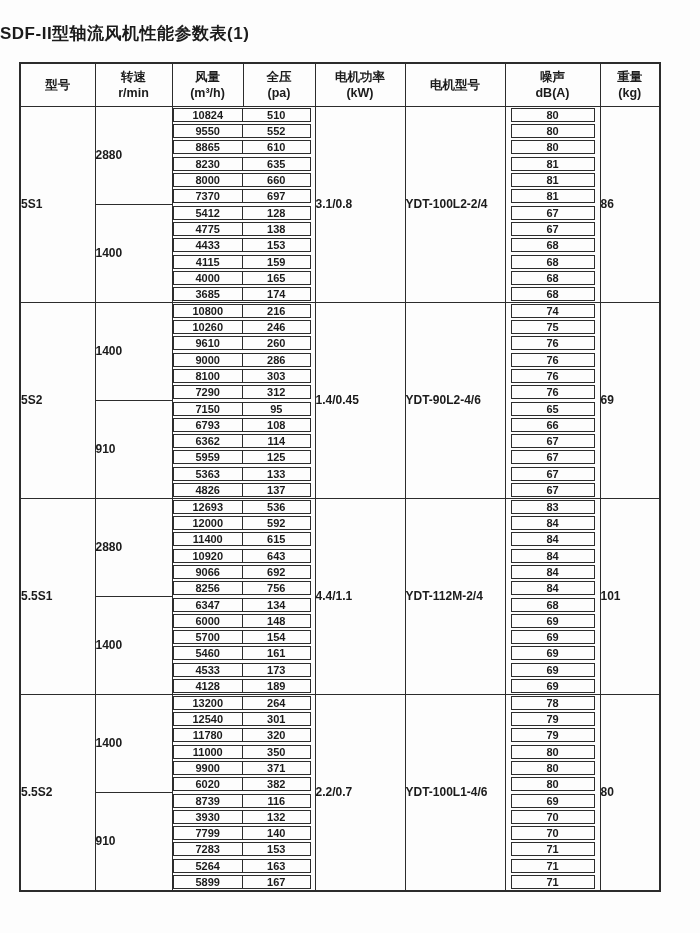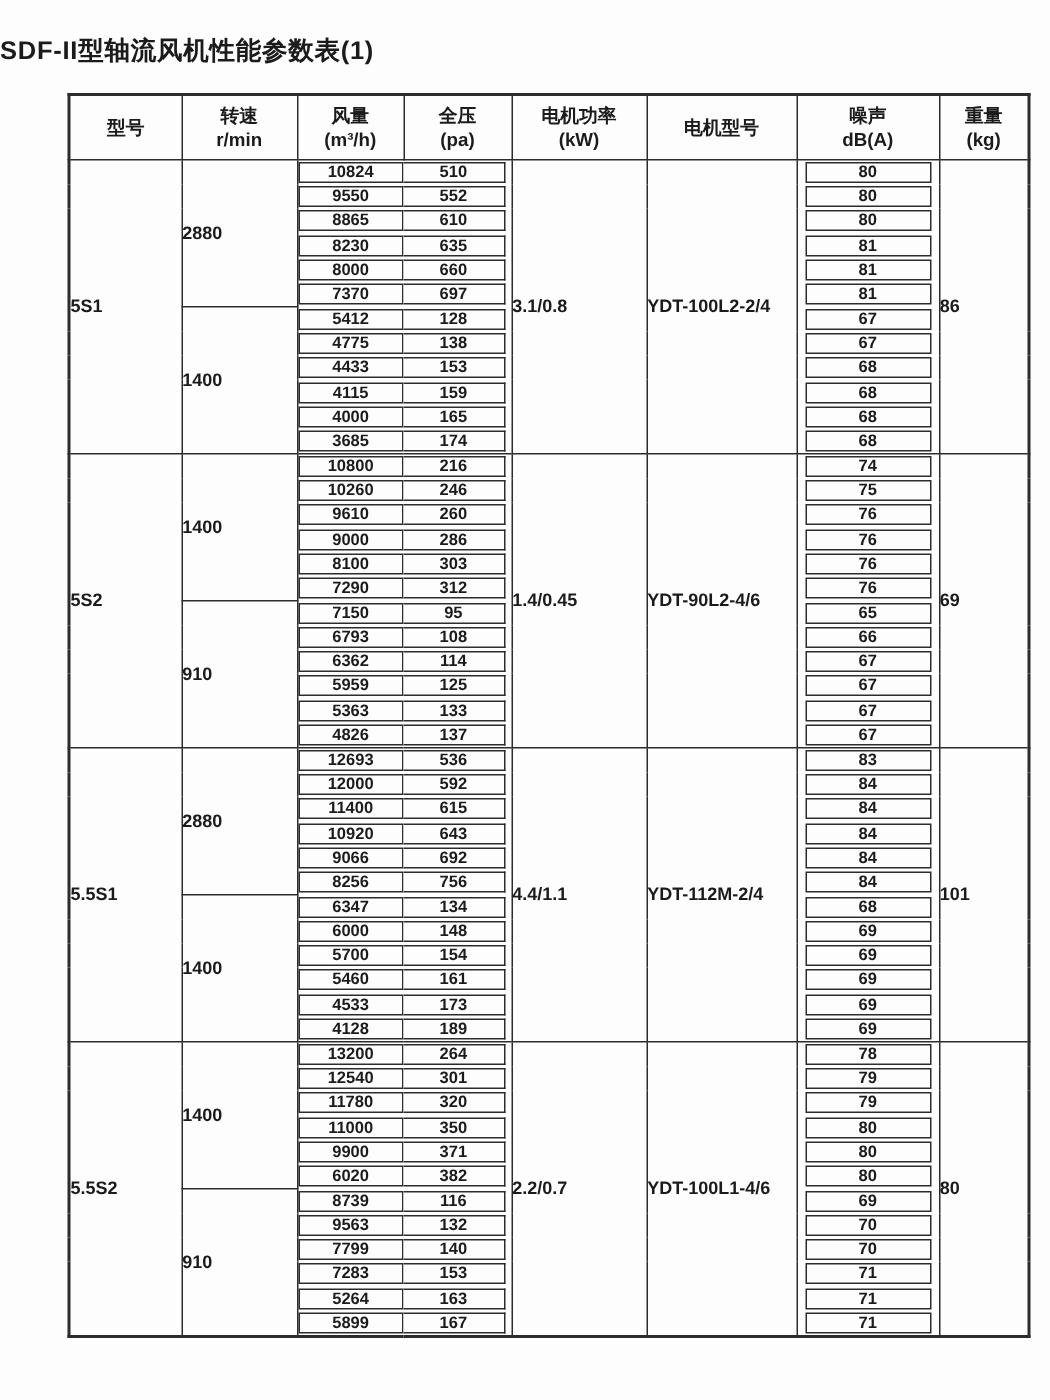--- a/index.html
+++ b/index.html
@@ -11,21 +11,21 @@
   }
   .heading{
     margin:10px 0 0 8px;
     font-size:20px;font-weight:bold;letter-spacing:0.5px;
   }
   .table-title{
     margin:22px 0 0 0;
     font-size:17px;font-weight:bold;letter-spacing:0.5px;
   }
   table.params{
-    margin:17px 0 0 45px;
+    margin:17px 0 0 19px;
     width:640px;
     border-collapse:collapse;table-layout:fixed;
     border:2px solid #2c2c2c;
   }
   table.params th{
     border:1px solid #2c2c2c;border-bottom:1.5px solid #2c2c2c;
     height:42px;padding:0;
     font-size:12.5px;font-weight:bold;
   }
   .h{display:flex;flex-direction:column;justify-content:center;align-items:center;line-height:1.3;}
@@ -610,21 +610,21 @@
           </td>
           <td class="td-pre">
             <div class="box">116</div>
           </td>
           <td class="td-noi">
             <div class="box">69</div>
           </td>
         </tr>
         <tr class="data">
           <td class="td-air">
-            <div class="box">9563</div>
+            <div class="box">3930</div>
           </td>
           <td class="td-pre">
             <div class="box">132</div>
           </td>
           <td class="td-noi">
             <div class="box">70</div>
           </td>
         </tr>
         <tr class="data">
           <td class="td-air">

